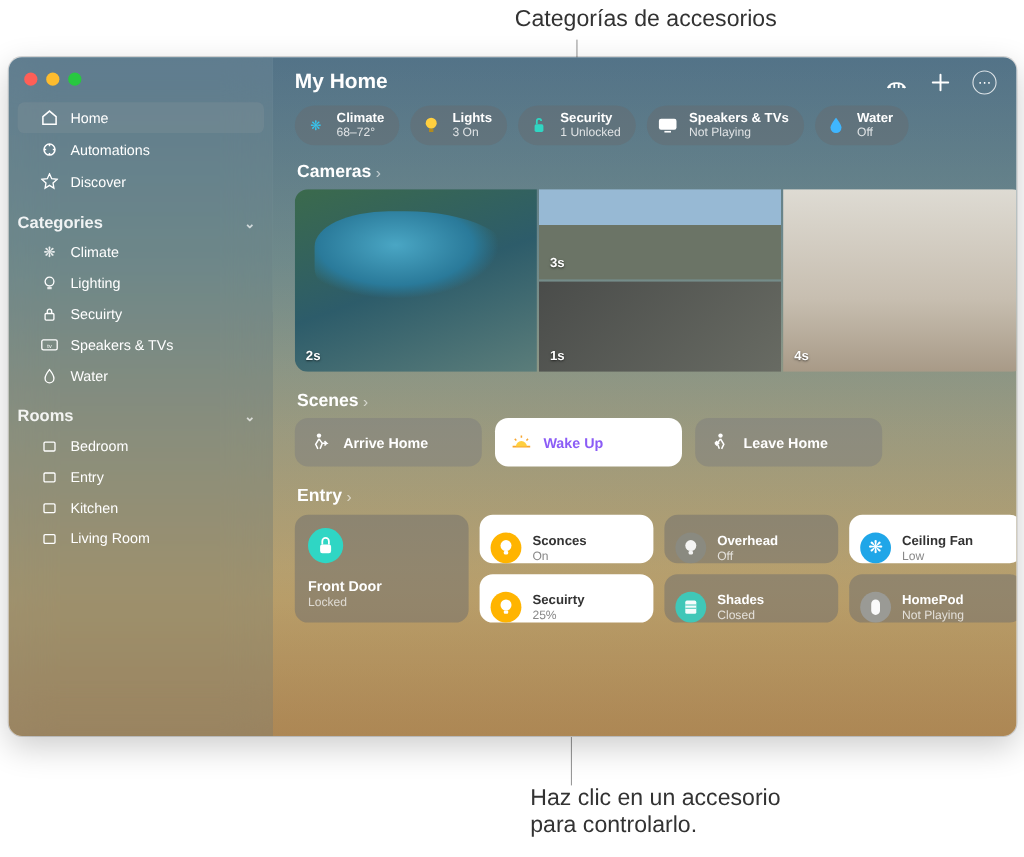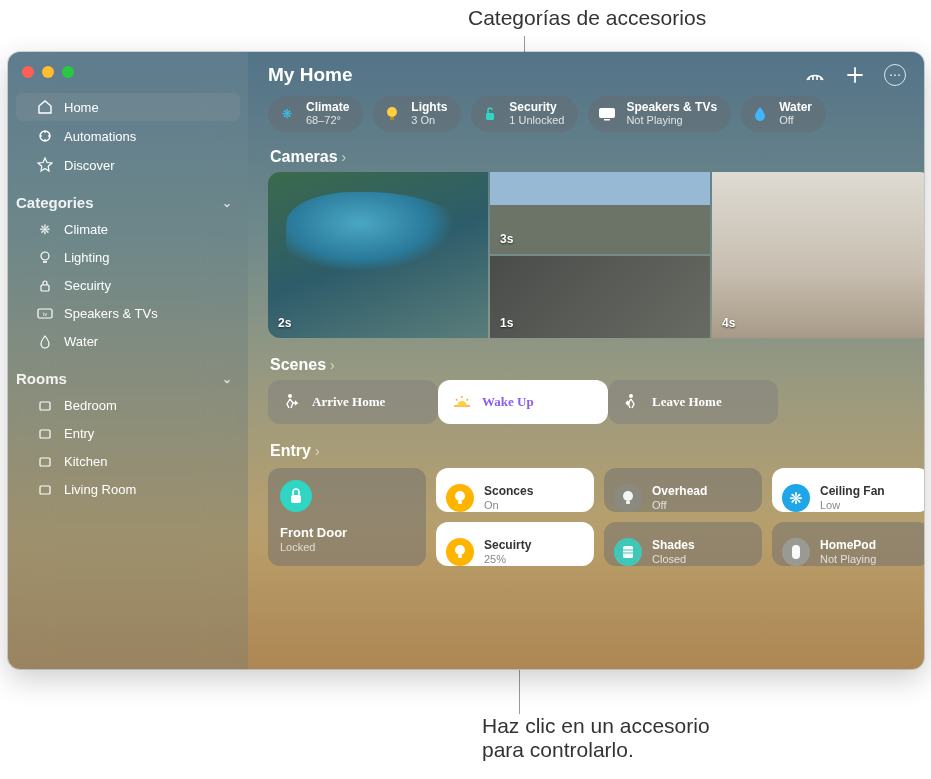--- a/index.html
+++ b/index.html
@@ -121,21 +121,21 @@
     width: fit-content;
   }
   .cam { position:relative; cursor:pointer;}
   .cam .ts { position:absolute; left:10px; bottom:8px; font-size:12px; font-weight:600; text-shadow:0 1px 2px rgba(0,0,0,.6);}
   .cam1 { grid-row: span 2; background: linear-gradient(160deg,#3b6a4c 0%, #2d5c6a 50%, #5b7d7a 100%);}
   .cam1::after{content:"";position:absolute;inset:12% 8% 35% 8%;background:radial-gradient(ellipse at 40% 35%, #4aa6c4 0%, #2a7a9a 45%, transparent 60%);border-radius:40% 60% 50% 45%;}
   .cam2 { background: linear-gradient(180deg,#97b9d4 0 40%, #6b7466 40% 100%);}
   .cam3 { grid-row: span 2; background: linear-gradient(180deg,#dedbd3 0%, #c7beb0 60%, #a89a87 100%);}
   .cam4 { background: linear-gradient(135deg,#4a4c4a 0%, #686b63 100%);}
 
-  .scenes-row { display:flex; gap:0; margin-top:6px;font-family:Liberation Serif, serif;}
+  .scenes-row { display:flex; gap:12px; margin-top:6px;}
   .scene {
     width: 170px; height:44px;
     display:flex; align-items:center; gap:10px;
     padding: 0 14px;
     border-radius:12px;
     background: rgba(130,130,125,.55);
     cursor:pointer;
     font-size:13px; font-weight:600;
   }
   .scene.active { background:#fff; color:#8b5cf6;}

